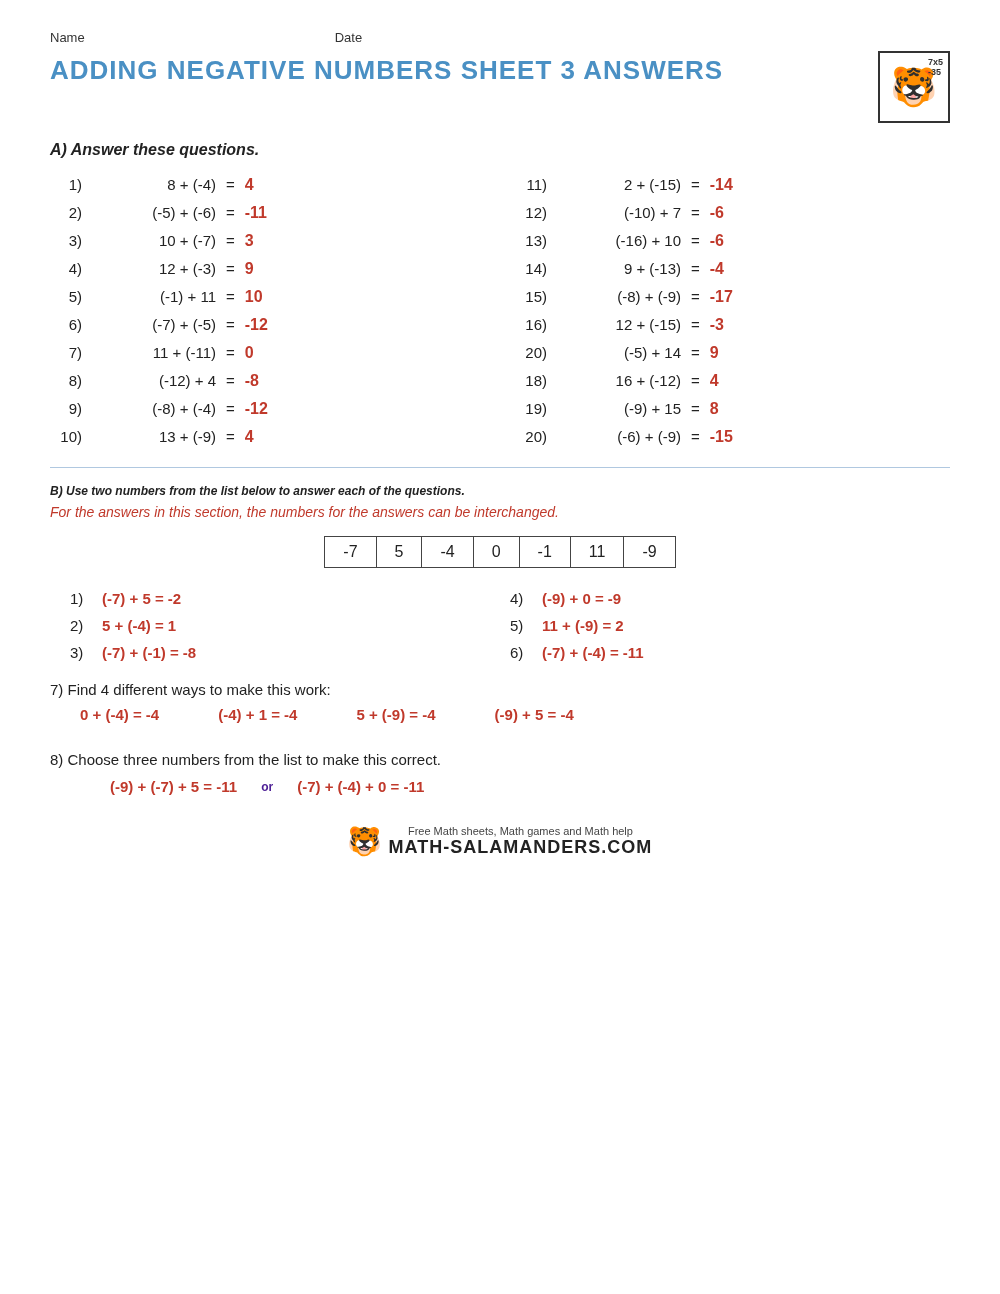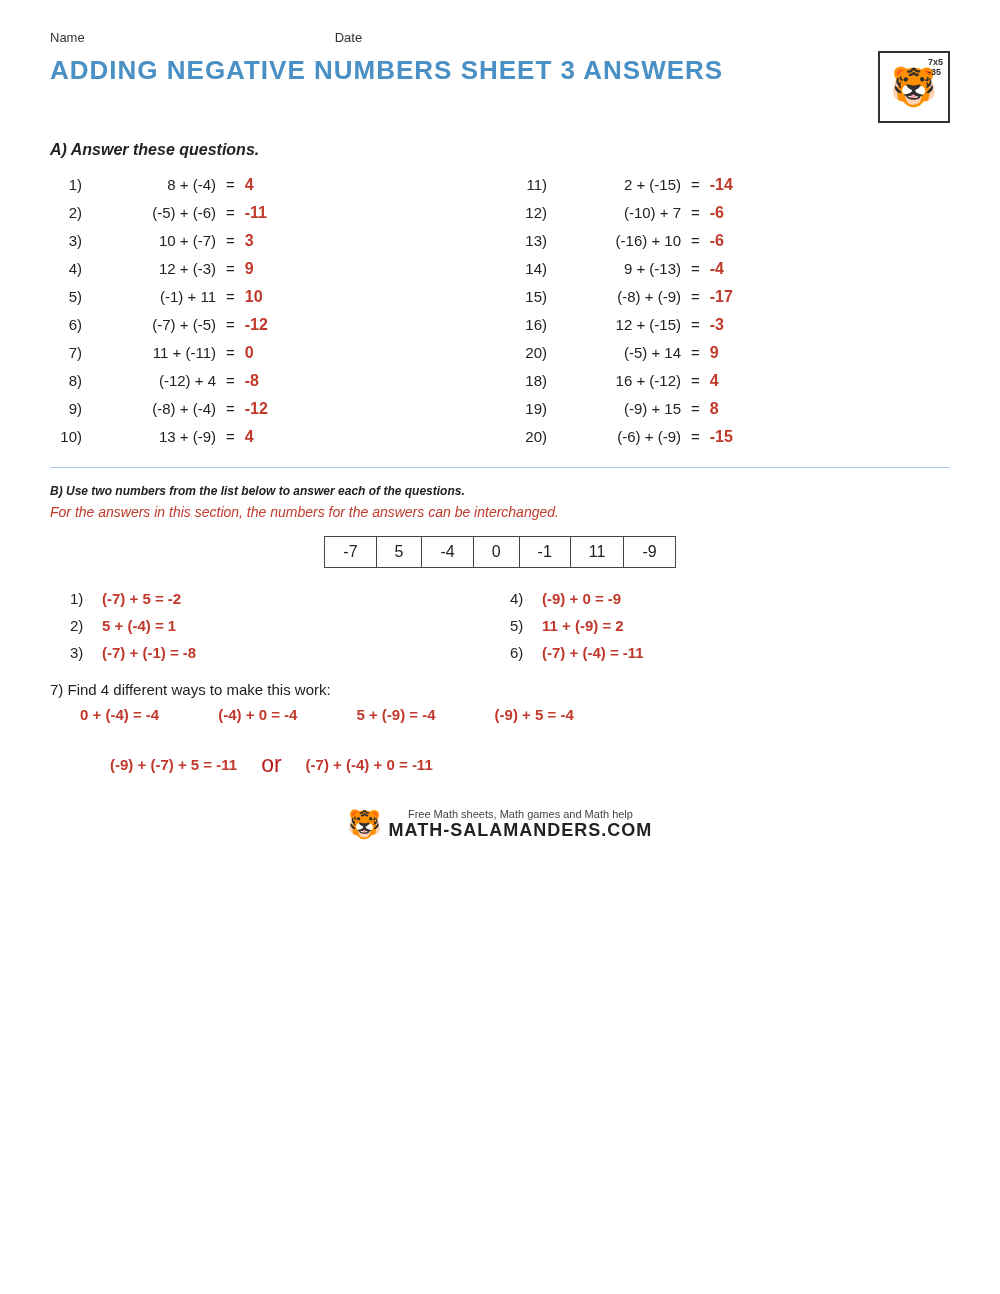--- a/index.html
+++ b/index.html
@@ -180,23 +180,23 @@
       gap: 24px;
       padding-left: 60px;
       flex-wrap: wrap;
     }
     .q8-ans {
       color: #c0392b;
       font-size: 15px;
       font-weight: bold;
     }
     .q8-or {
-      font-size: 23px;
-      font-weight: normal;
-      color: #b91c1c;
+      font-size: 12px;
+      font-weight: bold;
+      color: #4c1d95;
     }
     .footer {
       margin-top: 30px;
       text-align: center;
       font-size: 12px;
       color: #333;
       border-top: none;
     }
     .footer-logo {
       display: flex;
@@ -405,27 +405,28 @@
     <div class="b-q-row">
         <span class="b-q-num">6)</span>
         <span class="b-answer">(-7) + (-4) = -11</span>
       </div>
   </div>
 
 <div class="section-78">
   <div class="q7-label">7) Find 4 different ways to make this work:</div>
   <div class="q7-answers" id="q7-answers">
       <span class="q7-ans">0 + (-4) = -4</span>
-      <span class="q7-ans">(-4) + 0 = -4</span>
+      <span class="q7-ans">(-4) + 1 = -4</span>
       <span class="q7-ans">5 + (-9) = -4</span>
       <span class="q7-ans">(-9) + 5 = -4</span>
     </div>
 </div>
 
 <div class="section-78">
+  <div class="q8-label">8) Choose three numbers from the list to make this correct.</div>
   <div class="q8-answers">
     <span class="q8-ans">(-9) + (-7) + 5 = -11</span>
     <span class="q8-or">or</span>
     <span class="q8-ans">(-7) + (-4) + 0 = -11</span>
   </div>
 </div>
 
 <div class="footer">
   <div class="footer-logo">
     <span class="footer-tiger">🐯</span>

